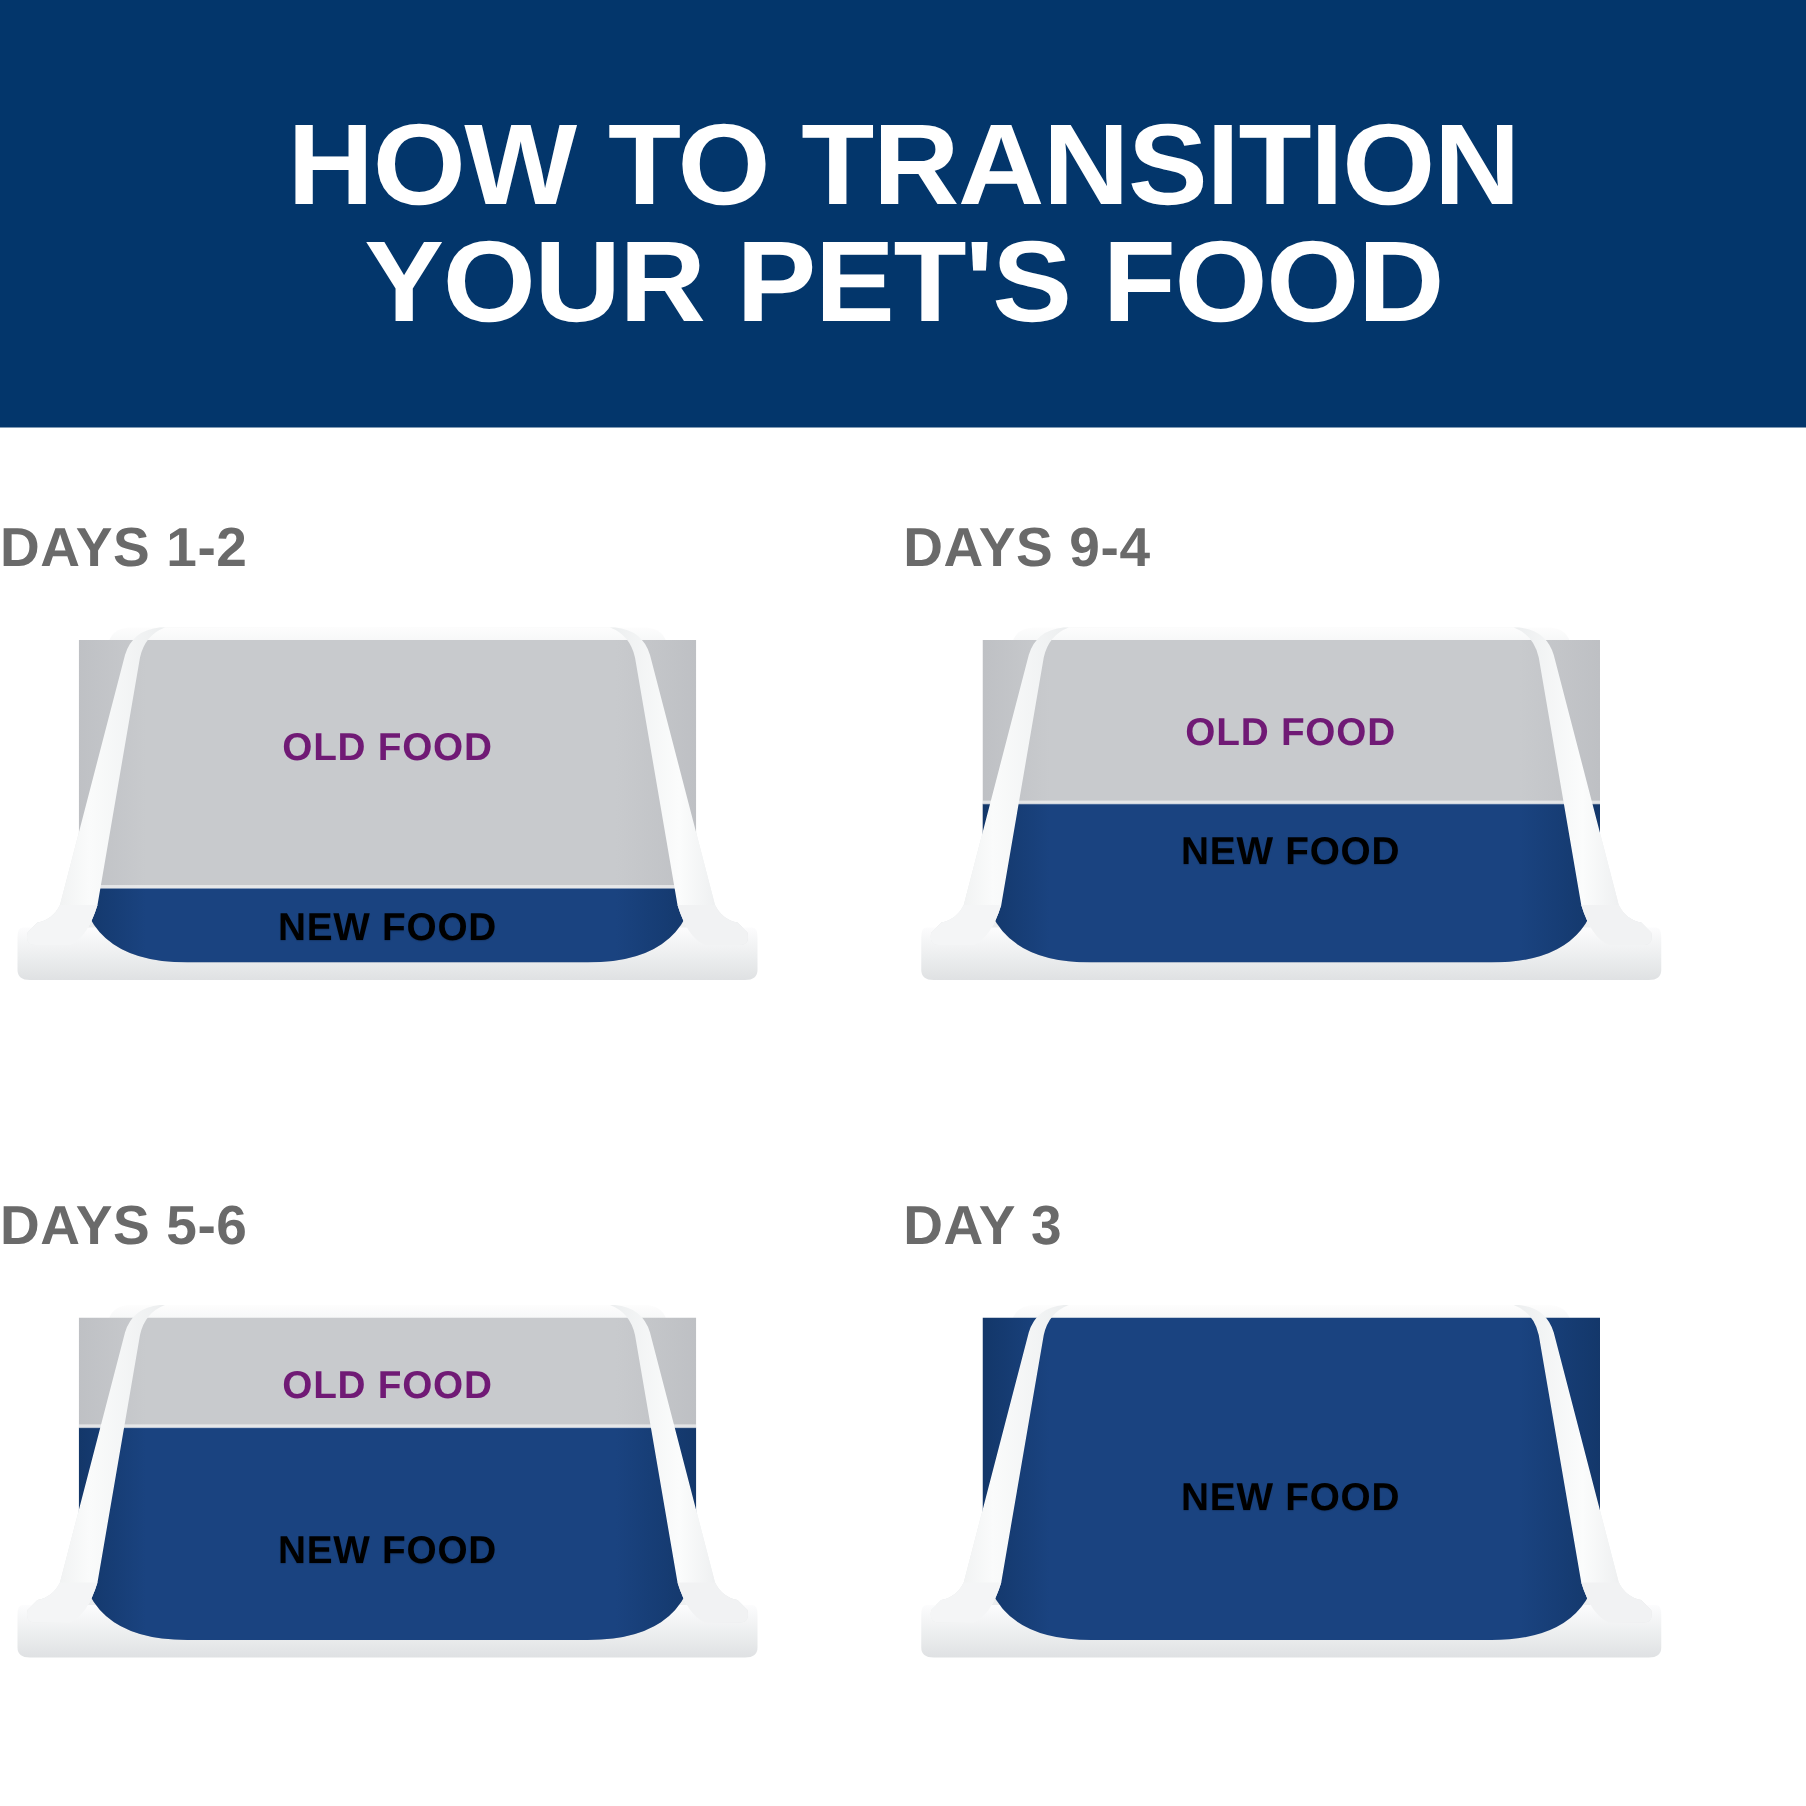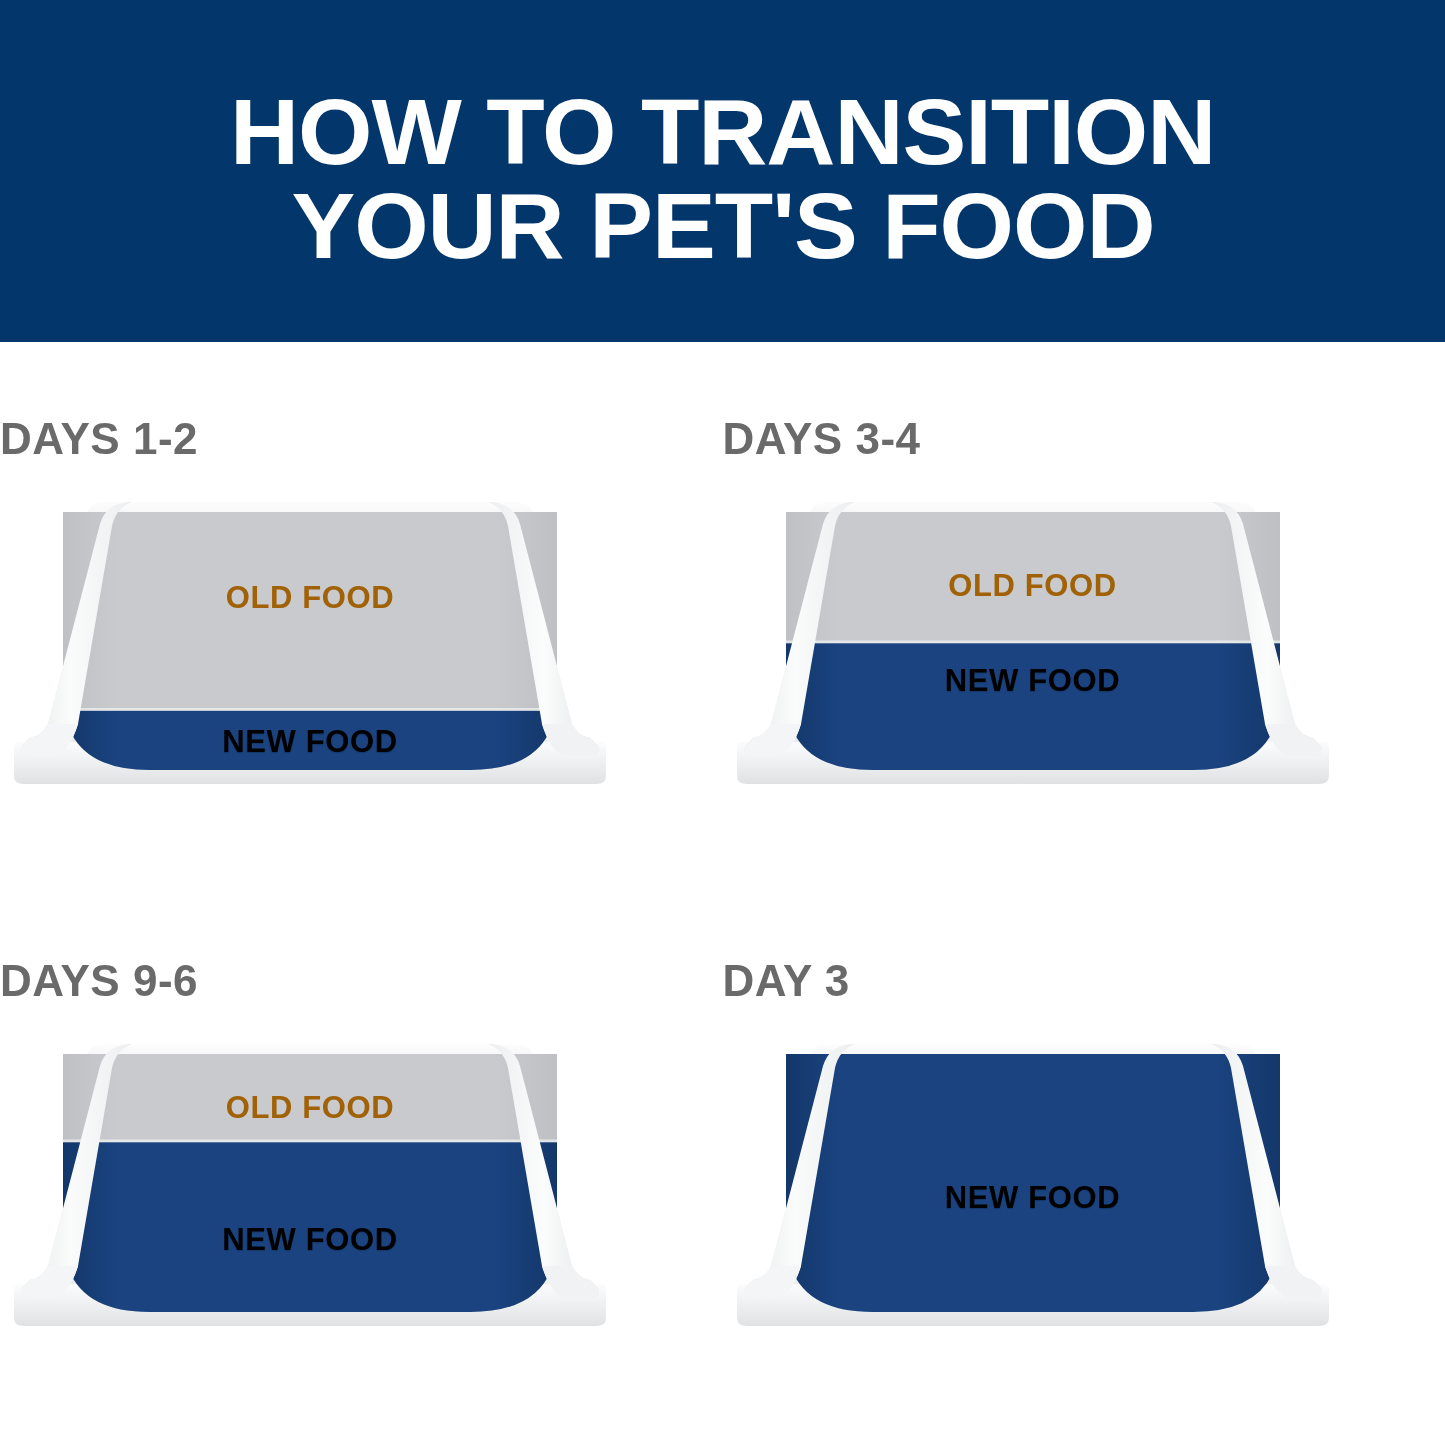--- a/index.html
+++ b/index.html
@@ -73,21 +73,21 @@
   }
   .food-label{
     position:absolute;
     left:0; right:0;
     text-align:center;
     font-weight:700;
     white-space:nowrap;
     pointer-events:none;
   }
   .old-label{
-    color:#a16207;
+    color:#701a75;
     font-size:31px;
     letter-spacing:0.6px;
   }
   .new-label{
     color:#000000;
     font-size:31px;
     letter-spacing:0.6px;
     text-shadow:0 1px 1px rgba(0,0,0,.18);
   }
 </style>
@@ -158,21 +158,21 @@
         <path d="M592,268 Q600,268 598,258 L590,250 Q578,248 572,236 L520,36 Q514,16 492,14 L488,14 Q504,20 508,38 L542,236 Q550,262 564,268 Z" fill="url(#wallR1)"></path>
         <path d="M48,236 L78,236 Q70,262 56,268 L28,268 Q20,268 22,258 L30,250 Q42,248 48,236 Z" fill="#f4f5f6"></path>
         <path d="M572,236 L542,236 Q550,262 564,268 L592,268 Q600,268 598,258 L590,250 Q578,248 572,236 Z" fill="#f1f2f3"></path>
       </svg>
       <div class="food-label old-label" style="top:92px">OLD FOOD</div>
       <div class="food-label new-label" style="top:236px">NEW FOOD</div>
     </div>
   </div>
 
   <div class="cell r1">
-    <div class="day-label">DAYS 3-4</div>
+    <div class="day-label">DAYS 9-4</div>
     <div class="bowl">
       <svg viewBox="0 0 620 312" xmlns="http://www.w3.org/2000/svg">
         <defs>
           <clipPath id="inner2">
             <path d="M63,24 L557,24 L557,205 Q557,282 470,282 L150,282 Q63,282 63,205 Z"></path>
           </clipPath>
           <linearGradient id="wallL2" x1="0" y1="0" x2="1" y2="0">
             <stop offset="0" stop-color="#e7e9ea"></stop>
               <stop offset="0.45" stop-color="#fafbfb"></stop>
               <stop offset="1" stop-color="#eceeef"></stop>
@@ -216,21 +216,21 @@
         <path d="M592,268 Q600,268 598,258 L590,250 Q578,248 572,236 L520,36 Q514,16 492,14 L488,14 Q504,20 508,38 L542,236 Q550,262 564,268 Z" fill="url(#wallR2)"></path>
         <path d="M48,236 L78,236 Q70,262 56,268 L28,268 Q20,268 22,258 L30,250 Q42,248 48,236 Z" fill="#f4f5f6"></path>
         <path d="M572,236 L542,236 Q550,262 564,268 L592,268 Q600,268 598,258 L590,250 Q578,248 572,236 Z" fill="#f1f2f3"></path>
       </svg>
       <div class="food-label old-label" style="top:80px">OLD FOOD</div>
       <div class="food-label new-label" style="top:175px">NEW FOOD</div>
     </div>
   </div>
 
   <div class="cell r2">
-    <div class="day-label">DAYS 9-6</div>
+    <div class="day-label">DAYS 5-6</div>
     <div class="bowl">
       <svg viewBox="0 0 620 312" xmlns="http://www.w3.org/2000/svg">
         <defs>
           <clipPath id="inner3">
             <path d="M63,24 L557,24 L557,205 Q557,282 470,282 L150,282 Q63,282 63,205 Z"></path>
           </clipPath>
           <linearGradient id="wallL3" x1="0" y1="0" x2="1" y2="0">
             <stop offset="0" stop-color="#e7e9ea"></stop>
               <stop offset="0.45" stop-color="#fafbfb"></stop>
               <stop offset="1" stop-color="#eceeef"></stop>

